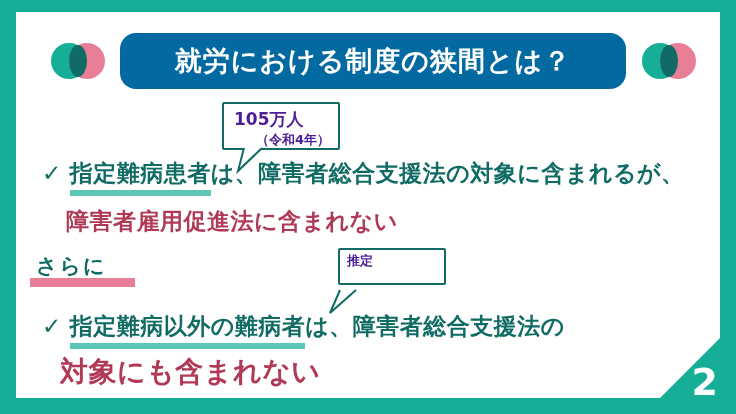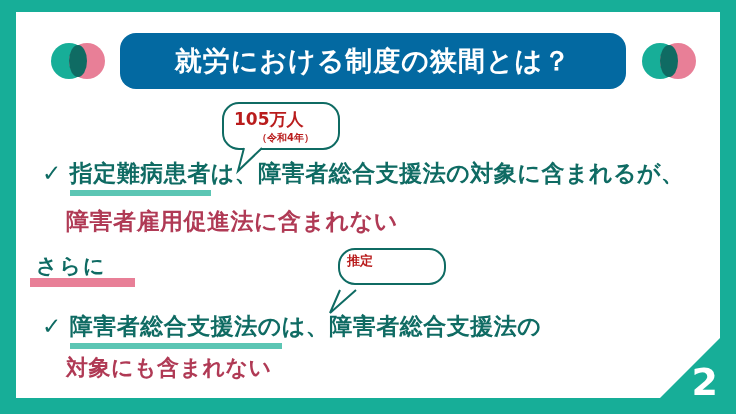--- a/index.html
+++ b/index.html
@@ -44,34 +44,34 @@
       display: flex; align-items: center; justify-content: center;
       color: #ffffff;
       font-size: 27px; font-weight: bold;
       letter-spacing: 1px;
     }
 
     .bubble {
       position: absolute;
       background: #fff;
       border: 2px solid #0f6b63;
-      border-radius: 17px;
-      color: #b91c1c;
+      border-radius: 2px;
+      color: #4c1d95;
       font-weight: bold;
     }
     .bubble1 {
       left: 222px; top: 102px; width: 118px; height: 48px;
     }
     .bubble1 .big {
       position: absolute; left: 10px; top: 4px;
       font-size: 17px;
     }
     .bubble1 .small {
-      position: absolute; right: 24px; top: 27px;
-      font-size: 10px;
+      position: absolute; right: 8px; top: 27px;
+      font-size: 13px;
     }
     .bubble2 {
       left: 338px; top: 248px; width: 108px; height: 37px;
     }
     .bubble2 .small {
       position: absolute; left: 7px; top: 2px;
       font-size: 13px;
     }
     .bubble2 .big {
       position: absolute; left: 18px; top: 18px;
@@ -102,21 +102,21 @@
     .hl::after {
       content: "";
       position: absolute;
       left: 0; right: 0; bottom: -7px;
       height: 6px;
       background: #5cc6b4;
     }
     .line1 { left: 42px; top: 158px; font-size: 23px; }
     .line2 { left: 66px; top: 198px; font-size: 23px; }
     .line3 { left: 42px; top: 311px; font-size: 23px; }
-    .line4 { left: 66px; top: 345px; font-size: 22px; }
+    .line4 { left: 60px; top: 345px; font-size: 28px; }
 
     .sara {
       position: absolute;
       left: 36px; top: 252px;
       font-size: 21px; font-weight: bold;
       color: #0f6b63;
       letter-spacing: 2px;
     }
     .sara-bar {
       position: absolute;
@@ -171,17 +171,17 @@
 
 <div class="line line1 teal">
   <span class="check">✓</span><span class="hl">指定難病患者</span><span>は、障害者総合支援法の対象に含まれるが、</span>
 </div>
 <div class="line line2 red">障害者雇用促進法に含まれない</div>
 
 <div class="sara-bar"></div>
 <div class="sara">さらに</div>
 
 <div class="line line3 teal">
-  <span class="check">✓</span><span class="hl">障害者総合支援法の</span><span>は、障害者総合支援法の</span>
+  <span class="check">✓</span><span class="hl">指定難病以外の難病者</span><span>は、障害者総合支援法の</span>
 </div>
 <div class="line line4 red">対象にも含まれない</div>
 
 <div class="page-num">2</div>
 
 </body></html>

